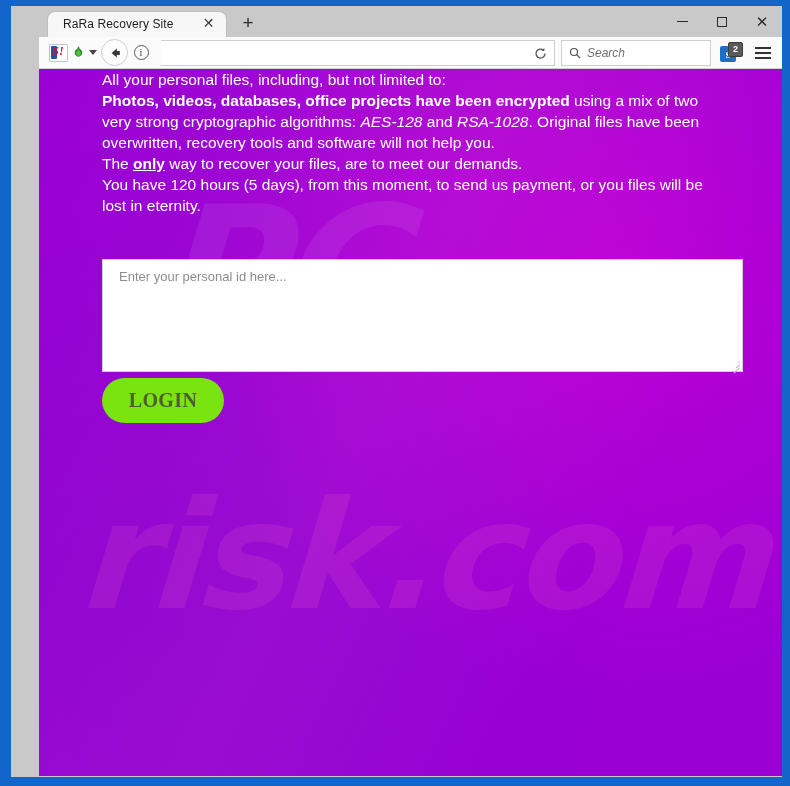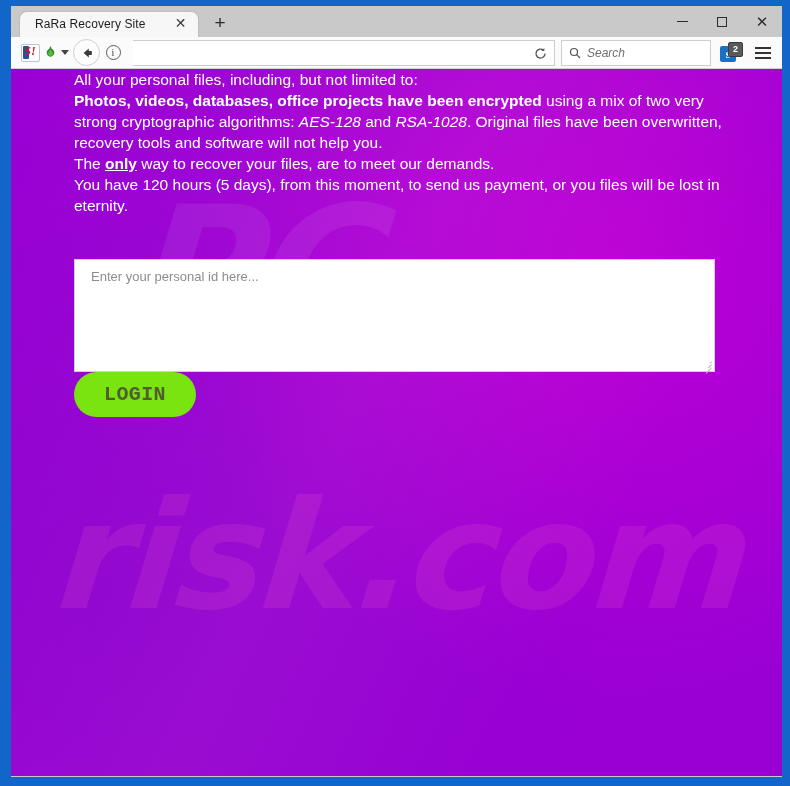--- a/index.html
+++ b/index.html
@@ -23,20 +23,21 @@
     box-sizing: border-box;
     padding: 6px 8px 9px 11px;
   }
   .window-inner {
     position: relative;
     width: 771px;
     height: 771px;
     background: #c9c9c9;
     overflow: hidden;
     box-sizing: border-box;
+    padding-left: 28px;
   }
 
   
   .tabstrip {
     position: relative;
     height: 31px;
     background: #c9c9c9;
   }
   .tab {
     position: absolute;
@@ -389,30 +390,31 @@
   .resize-grip i {
     position: absolute;
     background: #b7b7b7;
     height: 1px;
   }
   .resize-grip i:nth-child(1) { width: 8px; right:0; bottom:1px; transform: rotate(-45deg); transform-origin: right bottom;}
   .resize-grip i:nth-child(2) { width: 5px; right:0; bottom:4px; transform: rotate(-45deg); transform-origin: right bottom;}
   .resize-grip i:nth-child(3) { width: 2px; right:0; bottom:7px; transform: rotate(-45deg); transform-origin: right bottom;}
 
   .login-btn {
+    margin-top: 6px;
     width: 122px;
     height: 45px;
     background: #79e410;
     border: none;
     border-radius: 23px;
     color: #4f5e2c;
     font-size: 20px;
     font-weight: bold;
     letter-spacing: .4px;
-    font-family: Liberation Mono, monospace;
+    font-family: Liberation Serif, serif;
     cursor: pointer;
     display: block;
   }
 </style>
 </head>
 <body>
 
 <div class="window-frame">
   <div class="window-inner">
 

